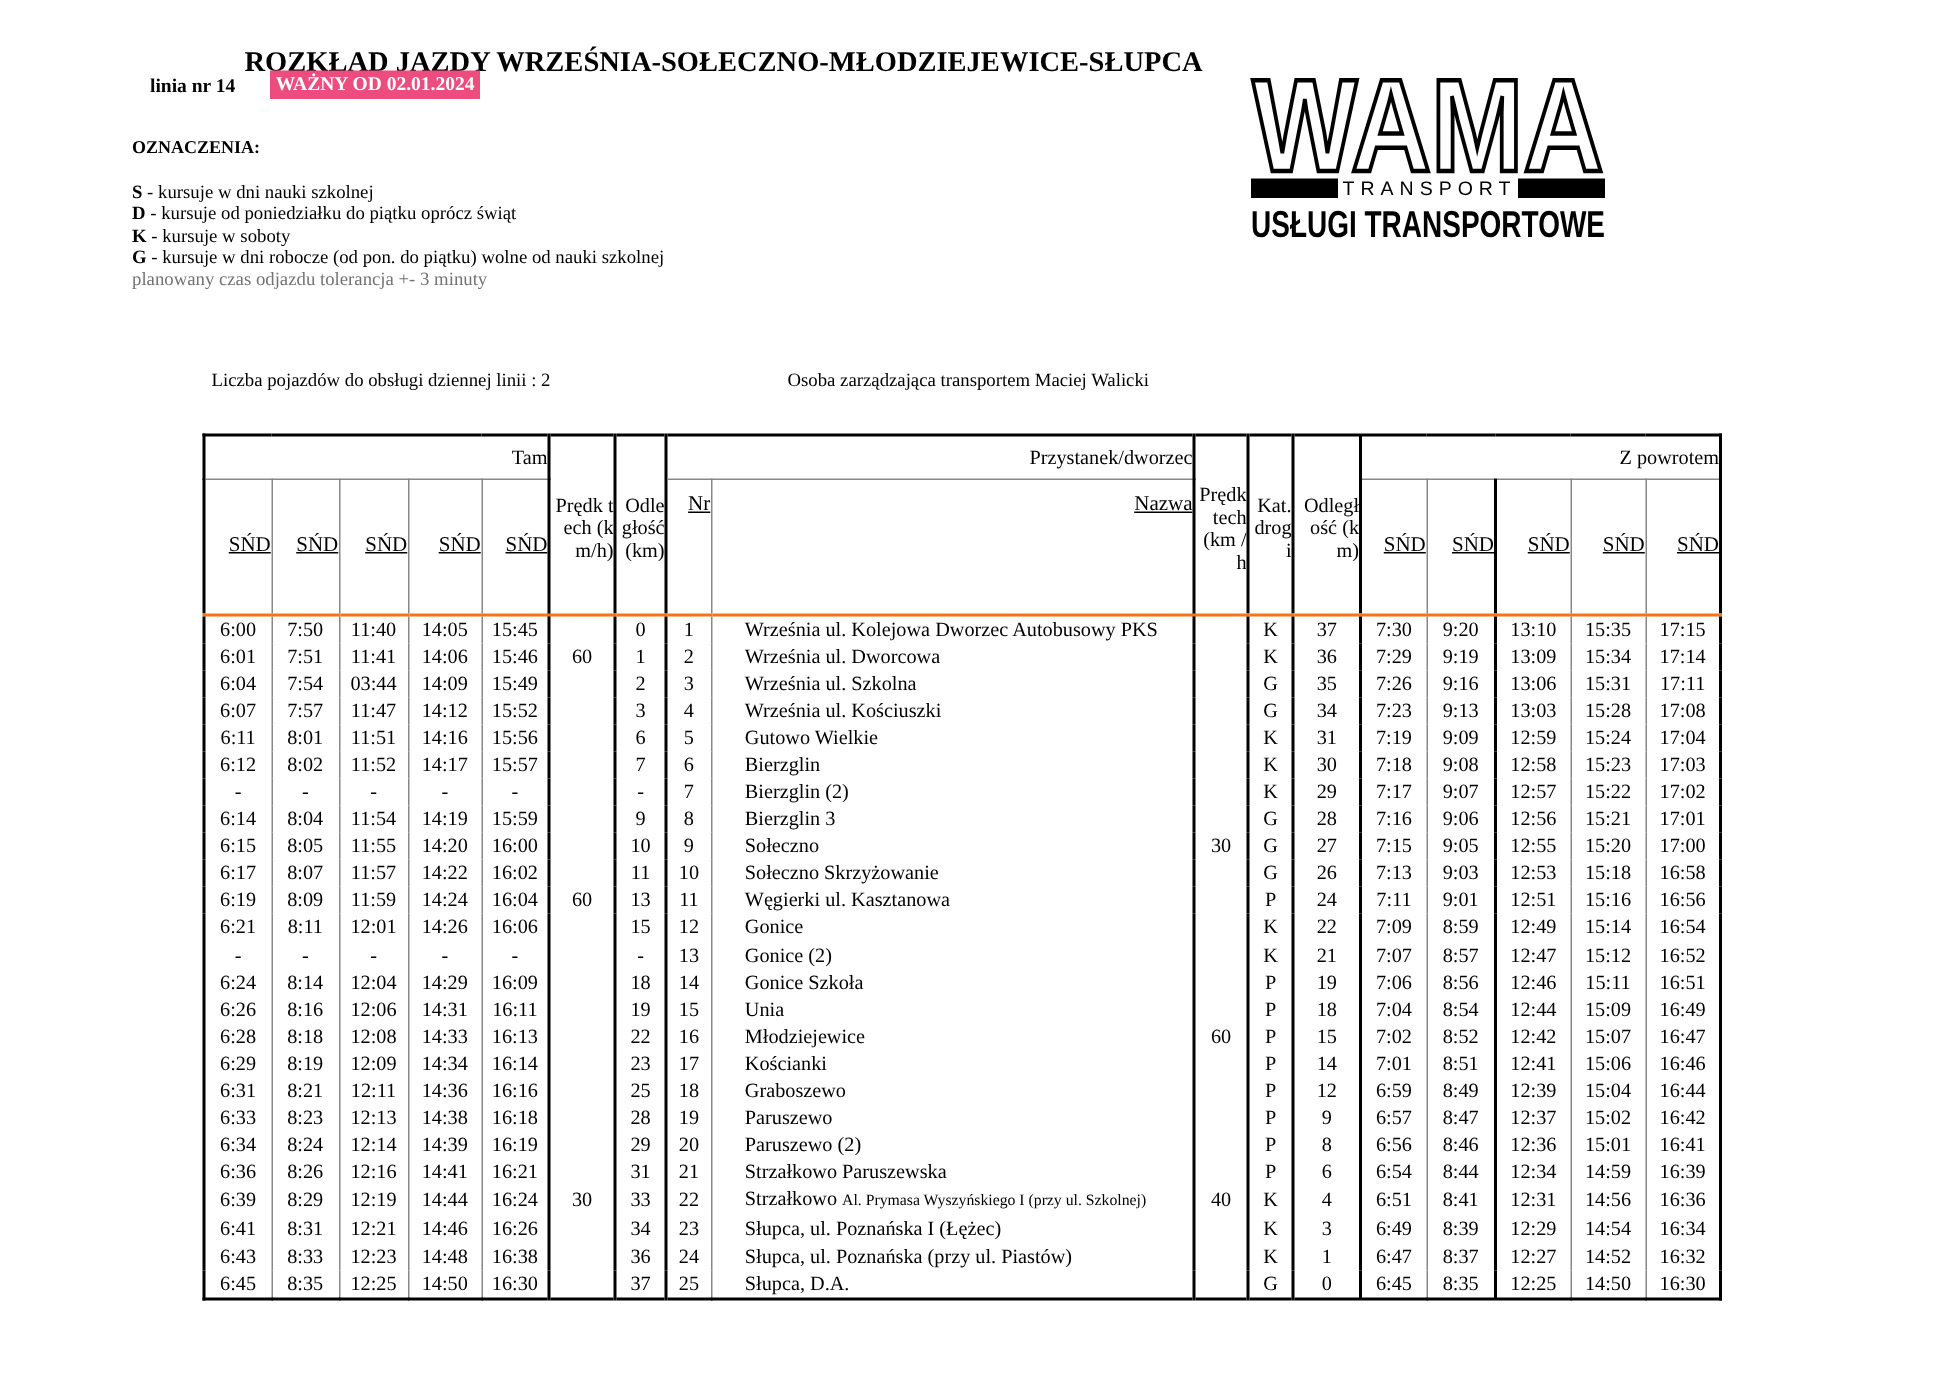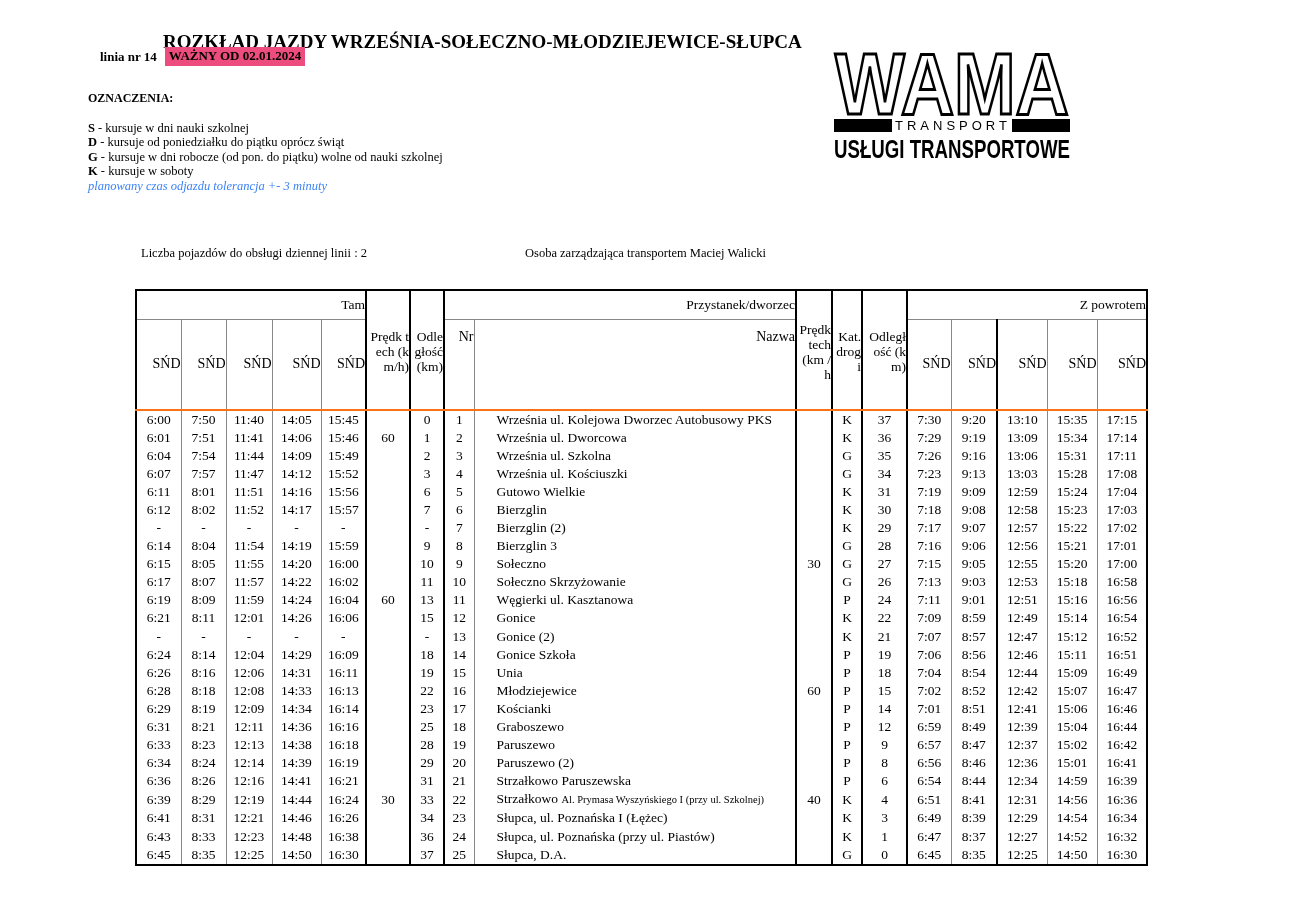--- a/index.html
+++ b/index.html
@@ -2,48 +2,48 @@
 <html><head>
 <meta charset="utf-8">
 <style>
   html,body{margin:0;padding:0;}
   body{width:1300px;height:919px;background:#ffffff;position:relative;
        font-family:"Liberation Serif","DejaVu Serif",serif;color:#000;}
   .abs{position:absolute;}
 
   
   .doc-title{left:163px;top:31px;font-weight:bold;font-size:19px;}
-  .line-row{left:100px;top:47px;display:flex;align-items:center;gap:8px;}
+  .line-row{left:100px;top:47px;display:flex;align-items:center;gap:23px;}
   .line-label{font-weight:bold;font-size:13px;}
-  .valid-badge{background:#ed4d7e;color:#000000;font-weight:bold;font-size:13px;
+  .valid-badge{background:#ed4d7e;color:#ffffff;font-weight:bold;font-size:13px;
                padding:1px 4px 2px 4px;}
 
   
   .legend{left:88px;top:91px;font-size:12.5px;}
   .legend-heading{font-weight:bold;font-size:12px;margin-bottom:15px;}
   .legend-line{line-height:14.4px;}
   .legend-line b{font-weight:bold;}
-  .legend-note{color:#3b82f6;line-height:14.4px;font-style:italic;}
+  .legend-note{color:#737373;line-height:14.4px;}
 
   
   .info-vehicles{left:141px;top:246px;font-size:12.5px;}
   .info-manager{left:525px;top:246px;font-size:12.5px;}
 
   
   .logo{left:832px;top:26px;width:240px;height:138px;}
 
   
   .tt-wrap{left:135px;top:289px;}
   table{border-collapse:collapse;table-layout:fixed;width:1011px;
         border:2px solid #000;}
   th,td{border:1px solid #888;font-weight:normal;padding:0;overflow:hidden;}
   thead th{font-size:13.5px;text-align:right;}
   tr.h1 th{height:28px;vertical-align:middle;}
   tr.h2{height:90px;}
-  tr.h2 th{vertical-align:middle;font-size:14px;}
+  tr.h2 th{vertical-align:middle;font-size:14px;text-decoration:underline;}
   th.v-head{vertical-align:top;padding-top:4px;word-break:break-all;
             line-height:15px;font-size:13.5px;}
   tr.h2 th.top-head{vertical-align:top;padding-top:9px;}
   thead tr.h2 th, thead th.v-head{border-bottom:2px solid #f97316;}
   tbody tr{height:18.1px;}
   tbody td{border-top:none;border-bottom:none;font-size:13.5px;
            text-align:center;vertical-align:middle;line-height:18px;}
   td.c-name{text-align:left;padding-left:22px;white-space:nowrap;}
   td.c-name .small{font-size:10.5px;}
   .bdl{border-left:2px solid #000 !important;}
@@ -55,22 +55,22 @@
 <div class="abs line-row">
   <span class="line-label">linia nr 14</span>
   <span class="valid-badge">WAŻNY OD 02.01.2024</span>
 </div>
 
 <div class="abs legend">
   <div class="legend-heading">OZNACZENIA:</div>
   <div>
       <div class="legend-line"><b>S</b> - kursuje w dni nauki szkolnej</div>
       <div class="legend-line"><b>D</b> - kursuje od poniedziałku do piątku oprócz świąt</div>
+      <div class="legend-line"><b>K</b> - kursuje w soboty</div>
       <div class="legend-line"><b>G</b> - kursuje w dni robocze (od pon. do piątku) wolne od nauki szkolnej</div>
-      <div class="legend-line"><b>K</b> - kursuje w soboty</div>
     </div>
   <div class="legend-note">planowany czas odjazdu tolerancja +- 3 minuty</div>
 </div>
 
 <svg class="abs logo" viewBox="0 0 240 138" xmlns="http://www.w3.org/2000/svg">
   <text x="120" y="88" text-anchor="middle" font-family="Liberation Sans, sans-serif" font-weight="bold" font-size="88" fill="#ffffff" stroke="#000000" stroke-width="3" textLength="234" lengthAdjust="spacingAndGlyphs">WAMA</text>
   <rect x="2" y="93" width="58" height="13" fill="#000"></rect>
   <rect x="180" y="93" width="58" height="13" fill="#000"></rect>
   <text x="121" y="104" text-anchor="middle" font-family="Liberation Sans, sans-serif" font-size="13" letter-spacing="4" fill="#000">TRANSPORT</text>
   <text x="120" y="132" text-anchor="middle" font-family="Liberation Sans, sans-serif" font-weight="bold" font-size="25" fill="#000" textLength="236" lengthAdjust="spacingAndGlyphs">USŁUGI TRANSPORTOWE</text>
@@ -161,21 +161,21 @@
           <td class="c-dist bdl">36</td>
           <td class="c-time bdl">7:29</td>
           <td class="c-time">9:19</td>
           <td class="c-time bdl">13:09</td>
           <td class="c-time">15:34</td>
           <td class="c-time">17:14</td>
         </tr>
         <tr>
           <td class="c-time">6:04</td>
           <td class="c-time">7:54</td>
-          <td class="c-time">11:44</td>
+          <td class="c-time">03:44</td>
           <td class="c-time">14:09</td>
           <td class="c-time">15:49</td>
           <td class="c-speed bdl"></td>
           <td class="c-dist bdl">2</td>
           <td class="c-nr bdl">3</td>
           <td class="c-name">Września ul. Szkolna</td>
           <td class="c-speed bdl"></td>
           <td class="c-cat bdl">G</td>
           <td class="c-dist bdl">35</td>
           <td class="c-time bdl">7:26</td>

